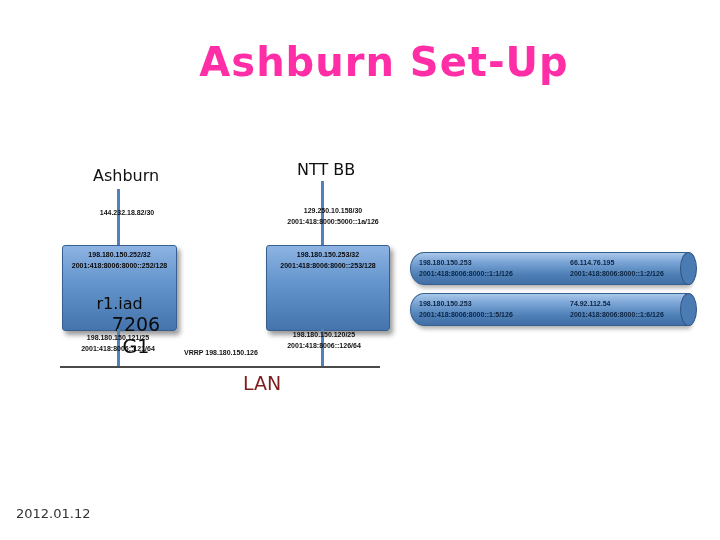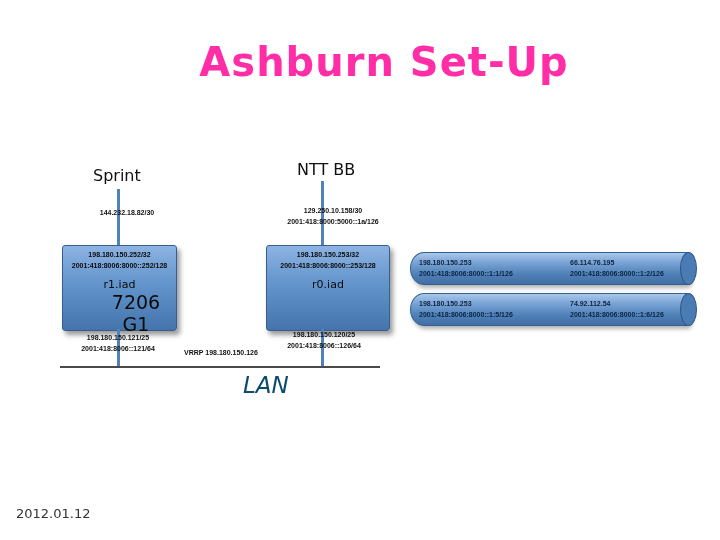--- a/index.html
+++ b/index.html
@@ -3,41 +3,41 @@
 <meta charset="utf-8">
 <style>
   html,body{margin:0;padding:0;background:#fff;}
   .slide{position:relative;width:720px;height:540px;background:#ffffff;overflow:hidden;font-family:"DejaVu Sans",sans-serif;}
   .title{position:absolute;top:40px;left:0;width:100%;text-align:center;font-size:40px;font-weight:bold;color:#ff2da6;line-height:1.1;letter-spacing:1px;padding-left:24px;}
   .plabel{position:absolute;font-size:16px;color:#111;}
   .vline{position:absolute;width:3px;background:#4f81bd;}
   .ipblock{position:absolute;font-family:"Liberation Sans",sans-serif;font-size:7px;font-weight:bold;color:#111;text-align:center;line-height:1.5;white-space:nowrap;}
   .box{position:absolute;background:linear-gradient(to bottom,#8db3e2 0%,#6394cc 45%,#4474ab 100%);border:1px solid #365f8e;border-radius:3px;box-shadow:3px 4px 5px rgba(0,0,0,.4);text-align:center;color:#0a0a0a;}
   .box .ips{margin-top:4px;font-family:"Liberation Sans",sans-serif;font-size:7px;font-weight:bold;line-height:1.5;white-space:nowrap;}
-  .box .rname{margin-top:7px;font-size:11px;}
+  .box .rname{margin-top:23px;font-size:16px;}
   .box .rmodel{font-size:19px;margin-left:33px;}
   .hline{position:absolute;background:#4a4a4a;height:2px;}
-  .lanlabel{position:absolute;font-size:23px;color:#0c4a6e;font-style:italic;}
+  .lanlabel{position:absolute;font-size:19px;color:#7f1d1d;}
   .vrrp{position:absolute;font-family:"Liberation Sans",sans-serif;font-size:7px;font-weight:bold;color:#111;white-space:nowrap;}
   .cyl{position:absolute;height:33px;}
   .cyl .body{position:absolute;left:0;top:0;bottom:0;right:7px;background:linear-gradient(to bottom,#aac8ea 0%,#7aa4d6 30%,#4d7fb6 70%,#426fa5 100%);border:1px solid #35618e;border-radius:14px 3px 3px 14px / 50% 25% 25% 50%;box-shadow:2px 3px 4px rgba(0,0,0,.3);}
   .cyl .cap{position:absolute;right:0;top:0;width:15px;height:31px;background:#4a7bb2;border:1px solid #2d5585;border-radius:50%;}
   .cyl .txt{position:absolute;top:5px;font-family:"Liberation Sans",sans-serif;font-size:7px;font-weight:bold;color:#0d2440;line-height:1.6;white-space:nowrap;}
   .cyl .txt.left{left:9px;}
   .cyl .txt.right{left:160px;}
   .date{position:absolute;left:16px;top:506px;font-size:13px;color:#333;}
 </style>
 </head>
 <body>
 
 <div class="slide">
 
   <div class="title">Ashburn Set-Up</div>
 
-  <div class="plabel" style="left:93px;top:166px;">Sprint</div>
+  <div class="plabel" style="left:93px;top:166px;">Ashburn</div>
   <div class="plabel" style="left:297px;top:160px;">NTT BB</div>
 
   <div class="vline" style="left:117px;top:189px;height:57px;"></div>
   <div class="vline" style="left:321px;top:181px;height:64px;"></div>
 
   <div class="ipblock" style="left:57px;top:208px;width:140px;">
     <div>144.232.18.82/30</div>
   </div>
   <div class="ipblock" style="left:266px;top:206px;width:134px;">
     <div>129.250.10.158/30</div>
@@ -51,21 +51,20 @@
     </div>
     <div class="rname">r1.iad</div>
     <div class="rmodel">7206 G1</div>
   </div>
 
   <div class="box" style="left:266px;top:245px;width:122px;height:84px;">
     <div class="ips">
       <div>198.180.150.253/32</div>
       <div>2001:418:8006:8000::253/128</div>
     </div>
-    <div class="rname">r0.iad</div>
   </div>
 
   <div class="vline" style="left:117px;top:329px;height:38px;"></div>
   <div class="vline" style="left:321px;top:329px;height:38px;"></div>
 
   <div class="ipblock" style="left:58px;top:333px;width:120px;">
     <div>198.180.150.121/25</div>
     <div>2001:418:8006::121/64</div>
   </div>
   <div class="ipblock" style="left:264px;top:330px;width:120px;">

